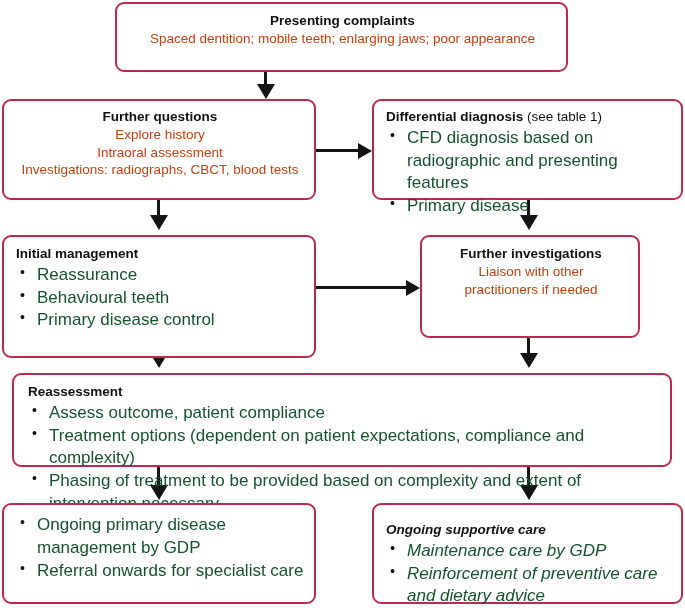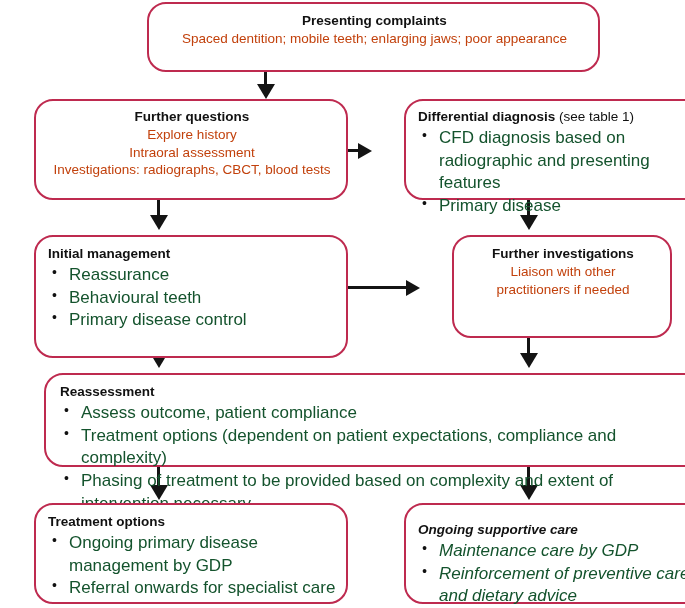--- a/index.html
+++ b/index.html
@@ -14,25 +14,24 @@
     position: relative;
     width: 685px;
     height: 608px;
     background: #ffffff;
     overflow: hidden;
   }
   .node {
     position: absolute;
     box-sizing: border-box;
     border: 2.5px solid #BE2A4F;
-    border-radius: 19px;
+    border-radius: 9px;
     background: #ffffff;
     color: #1a1a1a;
     z-index: 2;
-    margin-left: 32px;
   }
   .node-inner {
     padding: 6px 10px 6px 12px;
   }
   .n-title {
     font-weight: bold;
     font-size: 13.5px;
     line-height: 1.32;
     color: #111111;
   }
@@ -186,21 +185,20 @@
       <ul class="bullets">
         <li>Assess outcome, patient compliance</li>
         <li>Treatment options (dependent on patient expectations, compliance and complexity)</li>
         <li>Phasing of treatment to be provided based on complexity and extent of intervention necessary</li>
       </ul>
     </div>
   </div>
 
   <div class="node" style="left:2px; top:503px; width:314px; height:101px;">
     <div class="node-inner" style="padding-top:8px;">
-      <div class="n-title">Treatment options</div>
       <ul class="bullets">
         <li>Ongoing primary disease management by GDP</li>
         <li>Referral onwards for specialist care</li>
       </ul>
     </div>
   </div>
 
   <div class="node" style="left:372px; top:503px; width:311px; height:101px;">
     <div class="node-inner" style="padding-top:16px;font-style:italic;">
       <div class="n-title">Ongoing supportive care</div>

